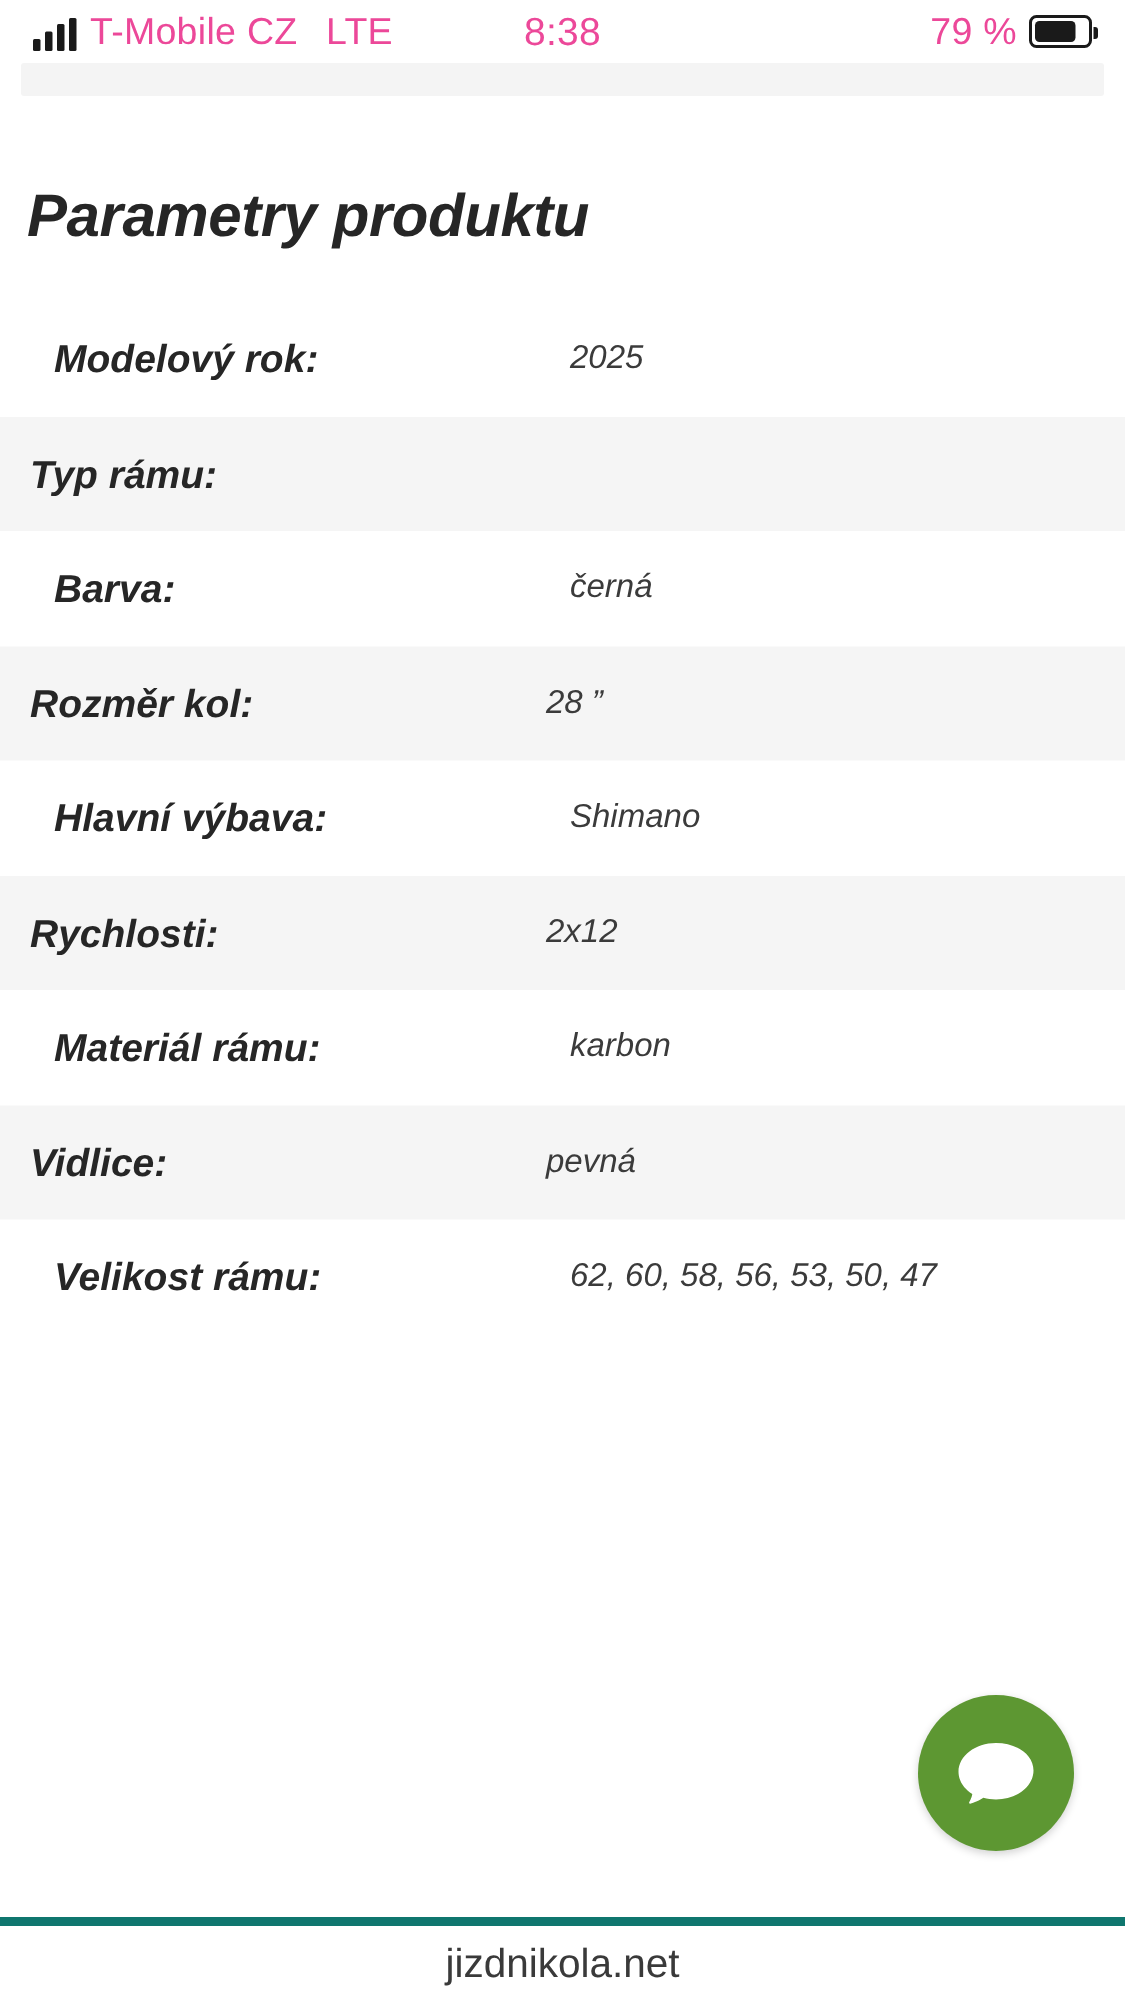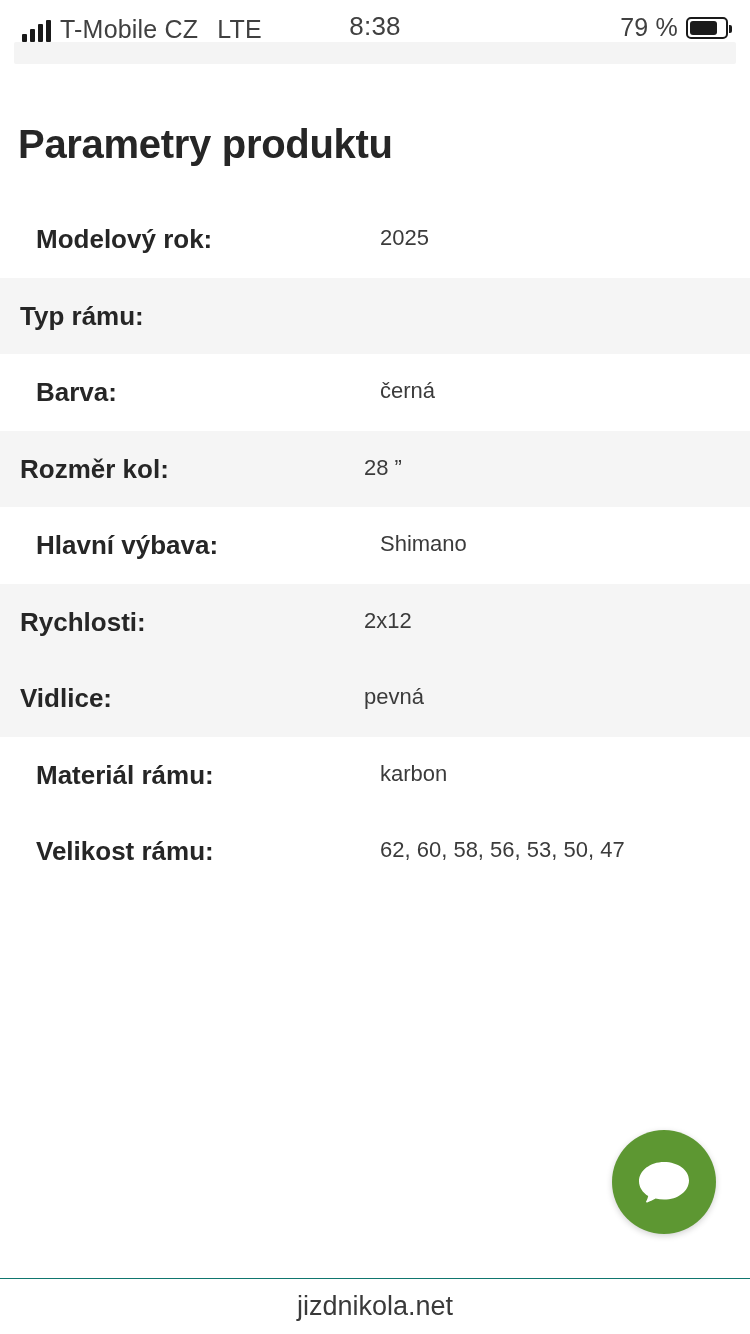--- a/index.html
+++ b/index.html
@@ -19,24 +19,24 @@
     height: 1334px;
     overflow: hidden;
     background: #ffffff;
   }
 
   
   .status-bar {
     position: relative;
     height: 42px;
     display: flex;
-    align-items: flex-end;
+    align-items: center;
     padding: 0 22px;
     font-size: 25px;
-    color: #404040;
+    color: #ec4899;
     letter-spacing: 0.2px;
   }
   .status-left {
     display: flex;
     align-items: flex-end;
     gap: 9px;
     flex: 0 0 auto;
   }
   .signal {
     display: flex;
@@ -95,20 +95,21 @@
     height: 100%;
     width: 79%;
     background: #1a1a1a;
     border-radius: 3px;
   }
 
   
   .page {
     position: relative;
     padding: 0 0 0 0;
+    font-style: italic;
   }
 
   .top-strip {
     margin: 0 14px;
     height: 22px;
     background: #f4f4f4;
     border-radius: 2px;
   }
 
   h1.section-title {
@@ -163,21 +164,21 @@
   }
   .chat-fab svg { display: block; }
 
   
   .footer {
     position: absolute;
     left: 0;
     right: 0;
     bottom: 0;
     height: 56px;
-    border-top: 1px solid #0f766e;
+    border-top: 6px solid #0f766e;
     display: flex;
     align-items: center;
     justify-content: center;
     background: #ffffff;
   }
   .footer-text {
     font-size: 27px;
     color: #3a3a3a;
   }
 </style>
@@ -236,28 +237,28 @@
       <div class="param-row">
         <div class="param-label">Hlavní výbava:</div>
         <div class="param-value">Shimano</div>
       </div>
 
       <div class="param-row alt">
         <div class="param-label">Rychlosti:</div>
         <div class="param-value">2x12</div>
       </div>
 
+      <div class="param-row">
+        <div class="param-label">Materiál rámu:</div>
+        <div class="param-value">karbon</div>
+      </div>
+
       <div class="param-row alt">
         <div class="param-label">Vidlice:</div>
         <div class="param-value">pevná</div>
-      </div>
-
-      <div class="param-row">
-        <div class="param-label">Materiál rámu:</div>
-        <div class="param-value">karbon</div>
       </div>
 
       <div class="param-row">
         <div class="param-label">Velikost rámu:</div>
         <div class="param-value">62, 60, 58, 56, 53, 50, 47</div>
       </div>
 
     </div>
   </div>
 

